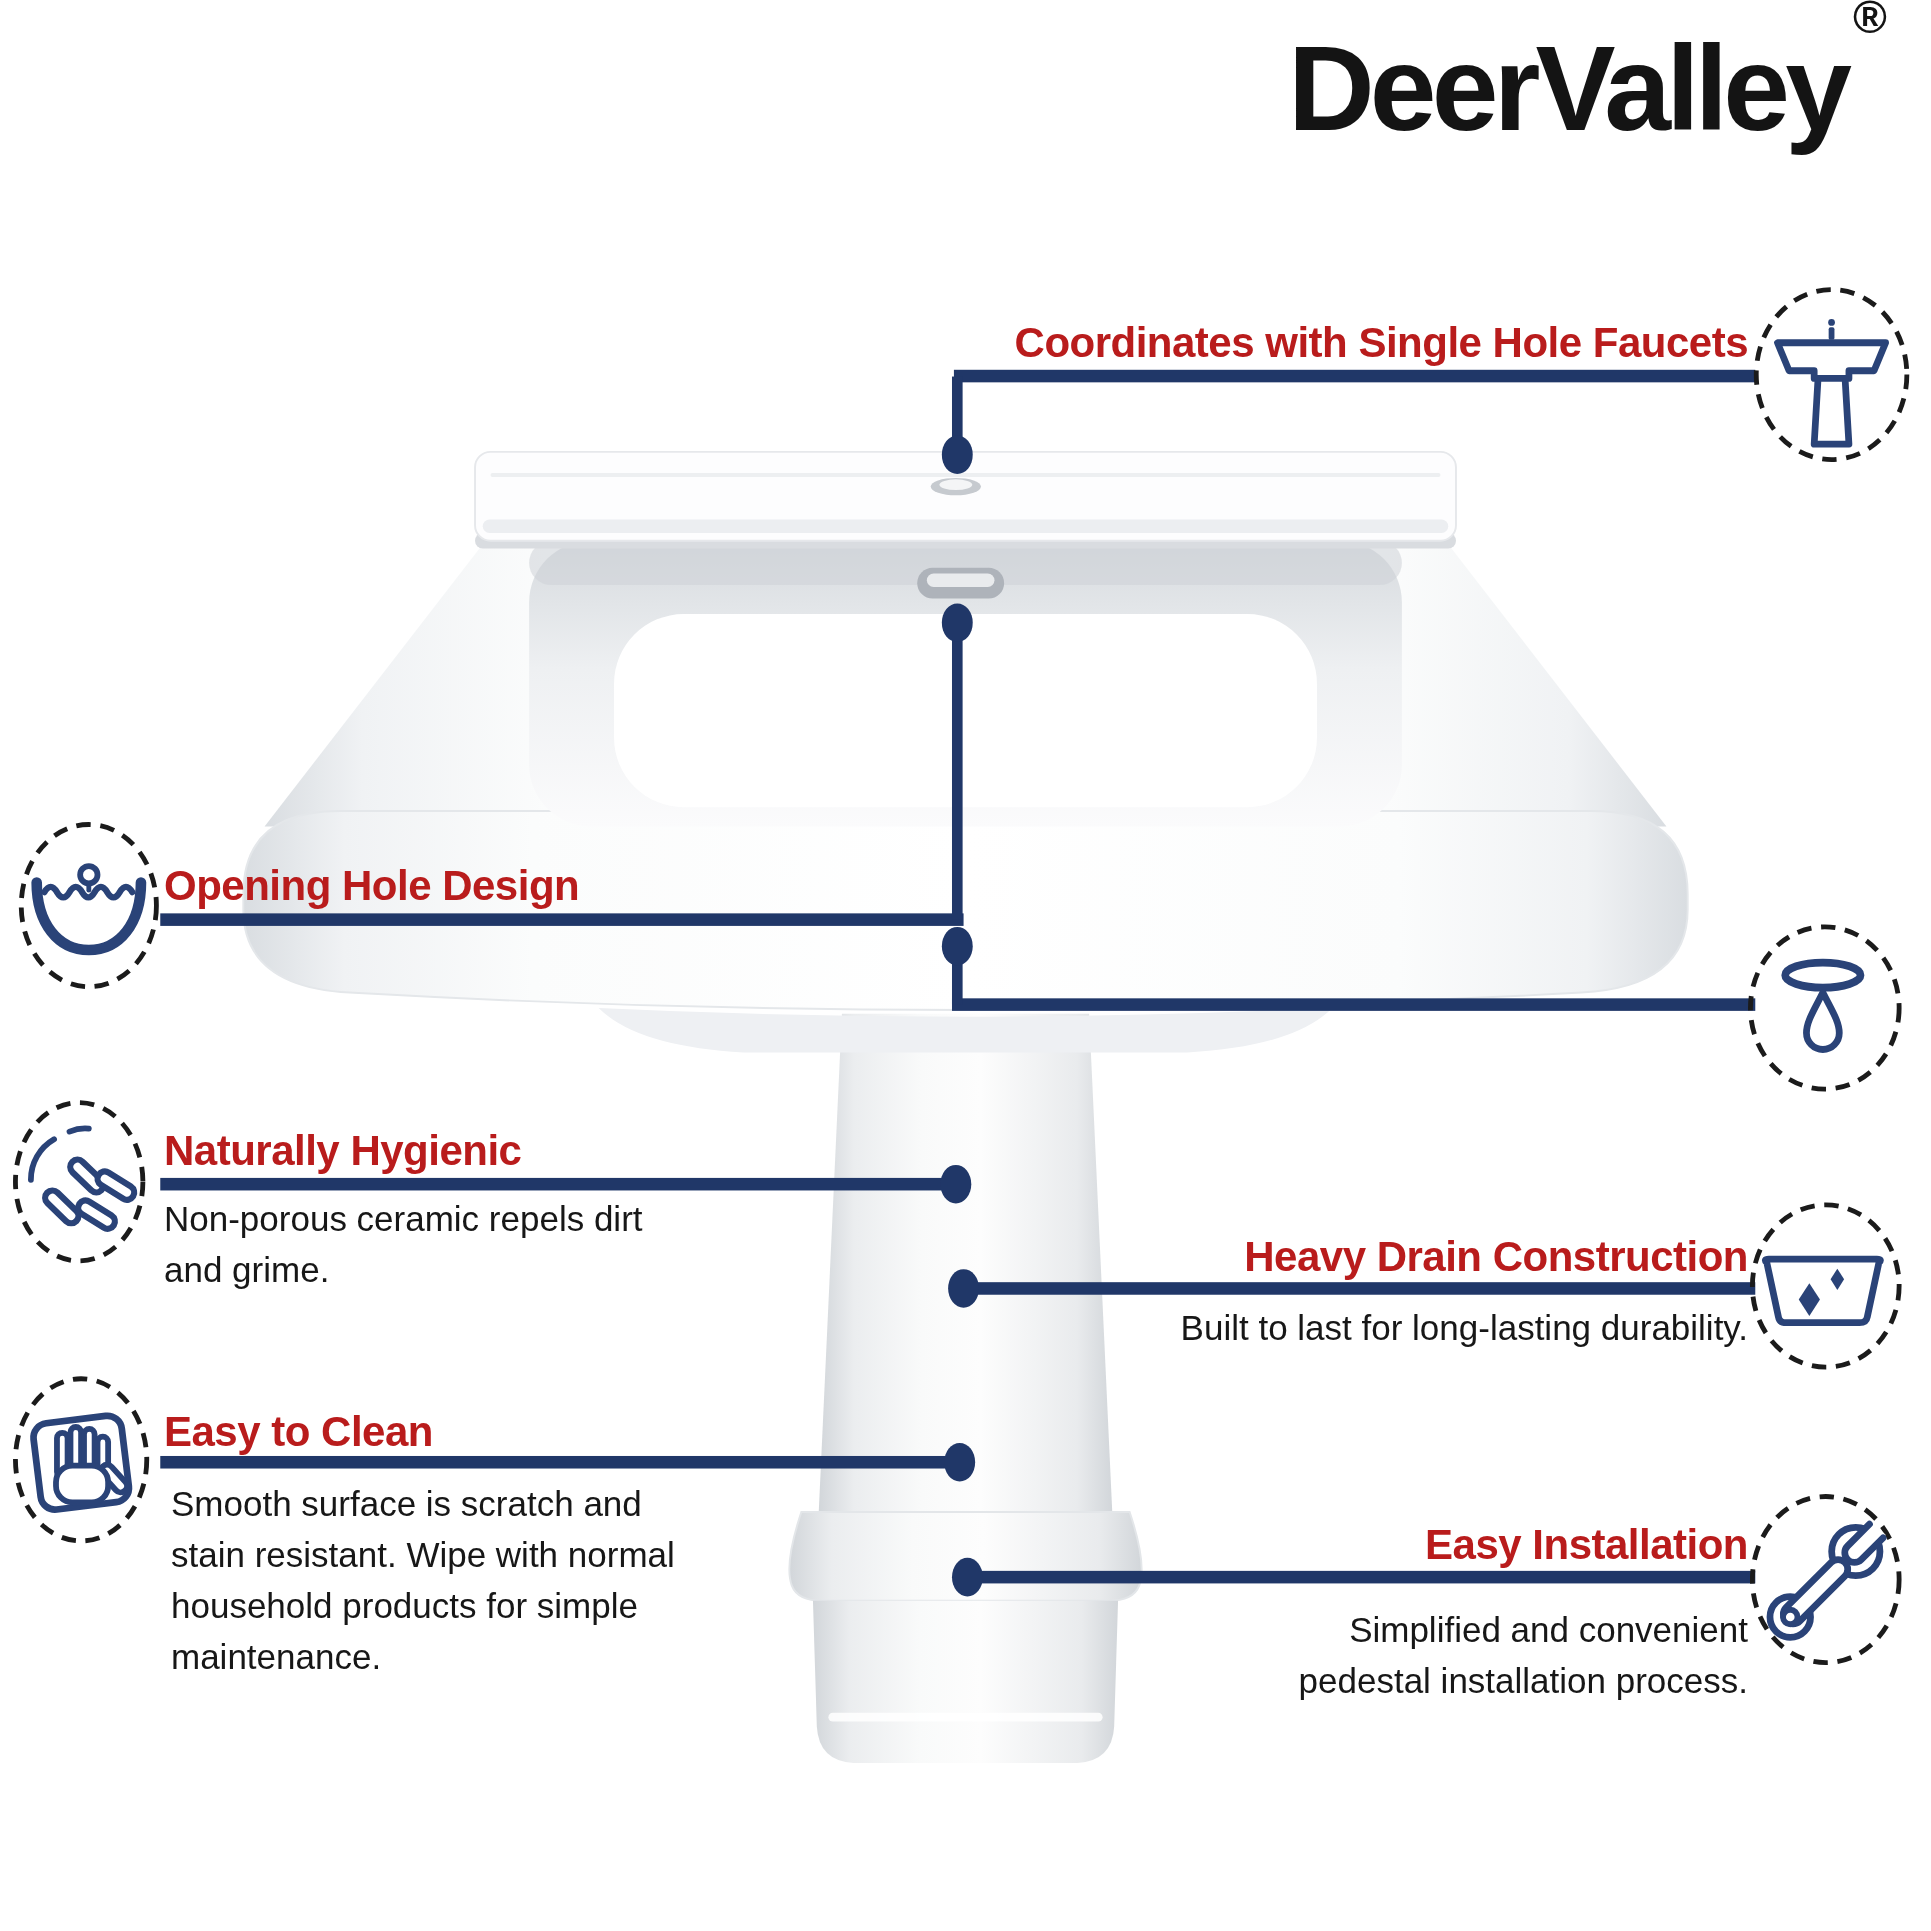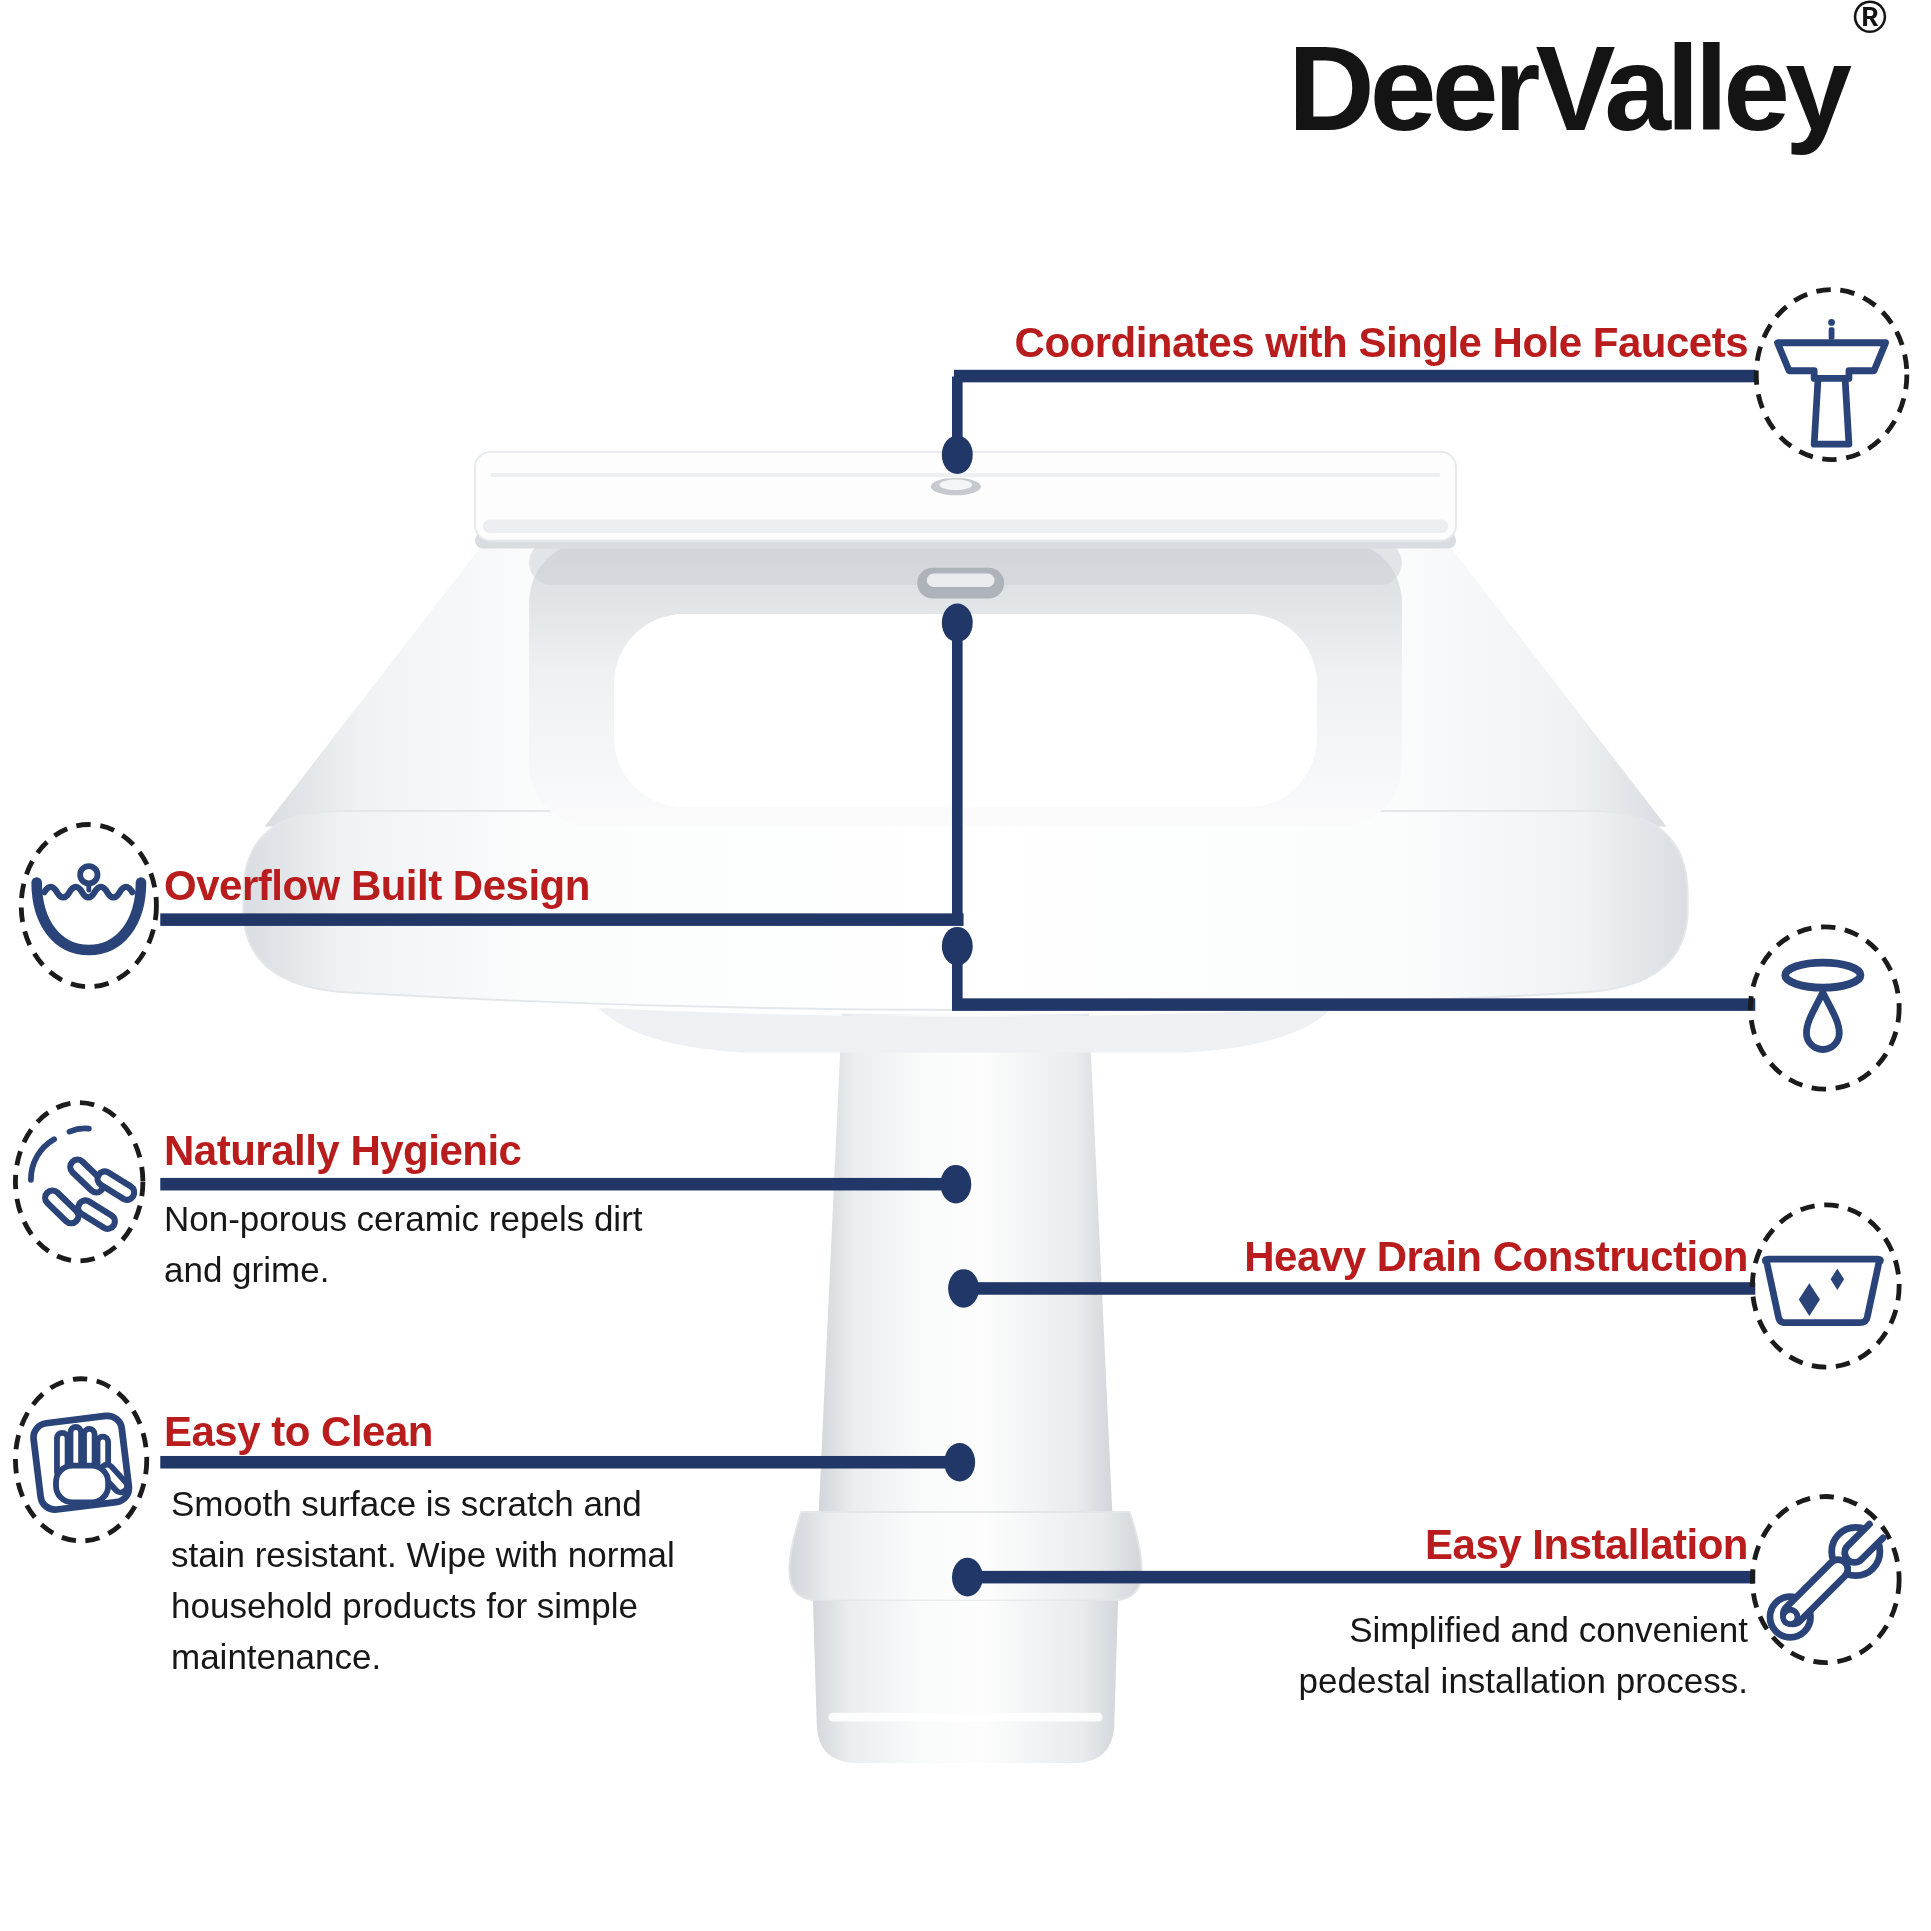--- a/index.html
+++ b/index.html
@@ -208,28 +208,29 @@
       </g>
     </g>
   </svg>
 
   <div class="txt logo">
     <span>DeerValley</span><sup>®</sup>
   </div>
 
   <div class="txt h ra t-faucet">Coordinates with Single Hole Faucets</div>
 
-  <div class="txt h t-overflow">Overflow Built Design</div>
+  <div class="txt h t-overflow">Opening Hole Design</div>
 
 
   <div class="txt h t-hyg">Naturally Hygienic</div>
   <div class="txt b b-hyg">Non-porous ceramic repels dirt
 and grime.</div>
 
   <div class="txt h ra t-heavy">Heavy Drain Construction</div>
+  <div class="txt b ra b-heavy">Built to last for long-lasting durability.</div>
 
   <div class="txt h t-clean">Easy to Clean</div>
   <div class="txt b b-clean">Smooth surface is scratch and
 stain resistant. Wipe with normal
 household products for simple
 maintenance.</div>
 
   <div class="txt h ra t-install">Easy Installation</div>
   <div class="txt b ra b-install">Simplified and convenient
 pedestal installation process.</div>

